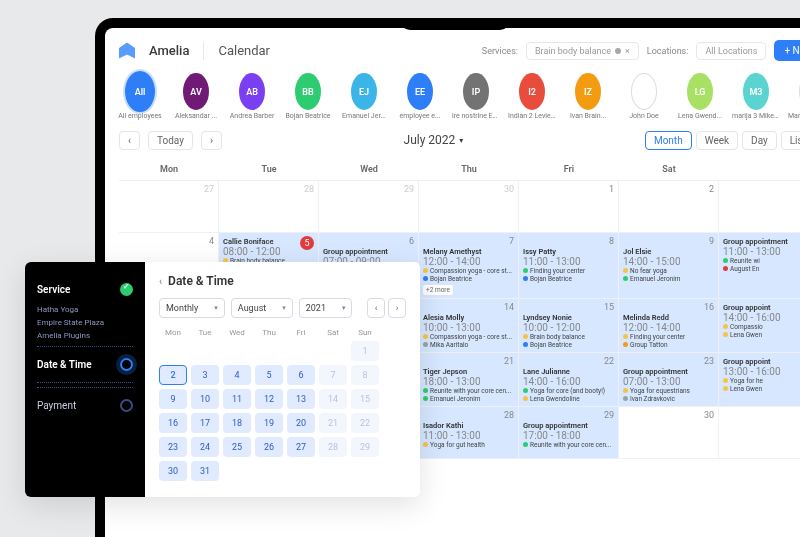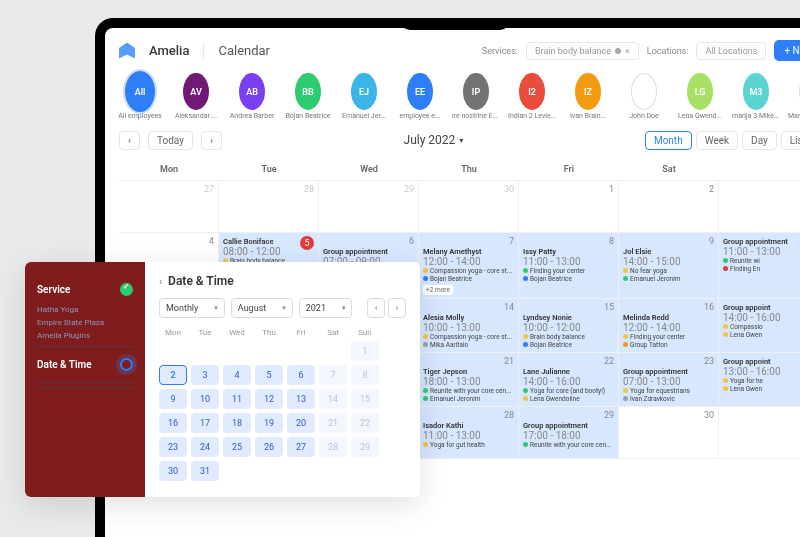--- a/index.html
+++ b/index.html
@@ -47,21 +47,21 @@
 .cell.evt { background: #d6e7ff; }
 .evt-title { font-weight: 600; color: #333; font-size: 7.5px; white-space: nowrap; overflow: hidden; text-overflow: ellipsis; margin-top: 1px; }
 .evt-time { color: #888; font-size: 10px; }
 .evt-tag { display: flex; align-items: center; gap: 2px; font-size: 6.5px; color: #444; white-space: nowrap; overflow: hidden; text-overflow: ellipsis; }
 .evt-tag .b { width: 5px; height: 5px; border-radius: 50%; flex-shrink: 0; }
 .b.grn { background: #2ecc71; } .b.yel { background: #f5c542; } .b.blu { background: #2d7ef7; } .b.org { background: #f39c12; } .b.gry { background: #95a5a6; } .b.red { background: #e23b3b; }
 .more { font-size: 6.5px; color: #666; background: #fff; margin-top: 2px; padding: 1px 3px; border-radius: 2px; display: inline-block;}
 
 
 .wizard { position: absolute; left: 25px; top: 262px; width: 395px; height: 235px; display: flex; box-shadow: 0 8px 30px rgba(0,0,0,0.12); border-radius: 6px; overflow: hidden; background: #fff; }
-.wiz-side { width: 120px; background: #7f1d1d; color: #c8d0e8; padding: 14px 12px; font-size: 10px; }
+.wiz-side { width: 120px; background: #000000; color: #c8d0e8; padding: 14px 12px; font-size: 10px; }
 .wiz-step { display: flex; align-items: center; justify-content: space-between; padding: 7px 0; color: #c8d0e8; }
 .wiz-step.head { font-weight: 600; color: #fff; }
 .wiz-sub { font-size: 8px; color: #8a96bf; padding: 2px 0 2px 0; }
 .wiz-step .ring { width: 13px; height: 13px; border-radius: 50%; border: 2px solid #3a4d82; }
 .wiz-step.done .ring { background: #2ecc71; border: none; position: relative; }
 .wiz-step.done .ring::after { content: "✓"; color: #fff; font-size: 8px; position: absolute; left: 3px; top: -1px; }
 .wiz-step.active { color: #fff; font-weight: 600; }
 .wiz-step.active .ring { border-color: #2d7ef7; box-shadow: 0 0 0 4px rgba(45,126,247,0.25); }
 .wiz-divider { border-top: 1px dotted #3a4d82; margin: 4px 0; }
 
@@ -280,21 +280,21 @@
             <div class="cell evt">
               <div class="dn"></div>
               <div class="evt-title">Group appointment</div>
               <div class="evt-time">11:00 - 13:00</div>
               <div class="evt-tag">
                 <span class="b grn"></span>
                 <span>Reunite wi</span>
               </div>
               <div class="evt-tag">
                 <span class="b red"></span>
-                <span>Finding En</span>
+                <span>August En</span>
               </div>
             </div>
           </div>
           <div class="week">
             <div class="cell">
               <div class="dn">11</div>
             </div>
             <div class="cell">
               <div class="dn">12</div>
             </div>
@@ -467,20 +467,24 @@
     <div class="wiz-sub">Hatha Yoga</div>
     <div class="wiz-sub">Empire State Plaza</div>
     <div class="wiz-sub">Amelia Plugins</div>
     <div class="wiz-divider"></div>
     <div class="wiz-step active">
       <span>Date &amp; Time</span>
       <span class="ring"></span>
     </div>
     <div class="wiz-divider"></div>
     <div class="wiz-divider"></div>
+    <div class="wiz-step">
+      <span>Payment</span>
+      <span class="ring"></span>
+    </div>
   </div>
   <div class="wiz-main">
     <div class="wiz-title">
       <span class="chev">‹</span>
       <span>Date &amp; Time</span>
     </div>
     <div class="wiz-selects">
       <div class="sel">
         <span>Monthly</span>
           <span class="dd">▾</span>

